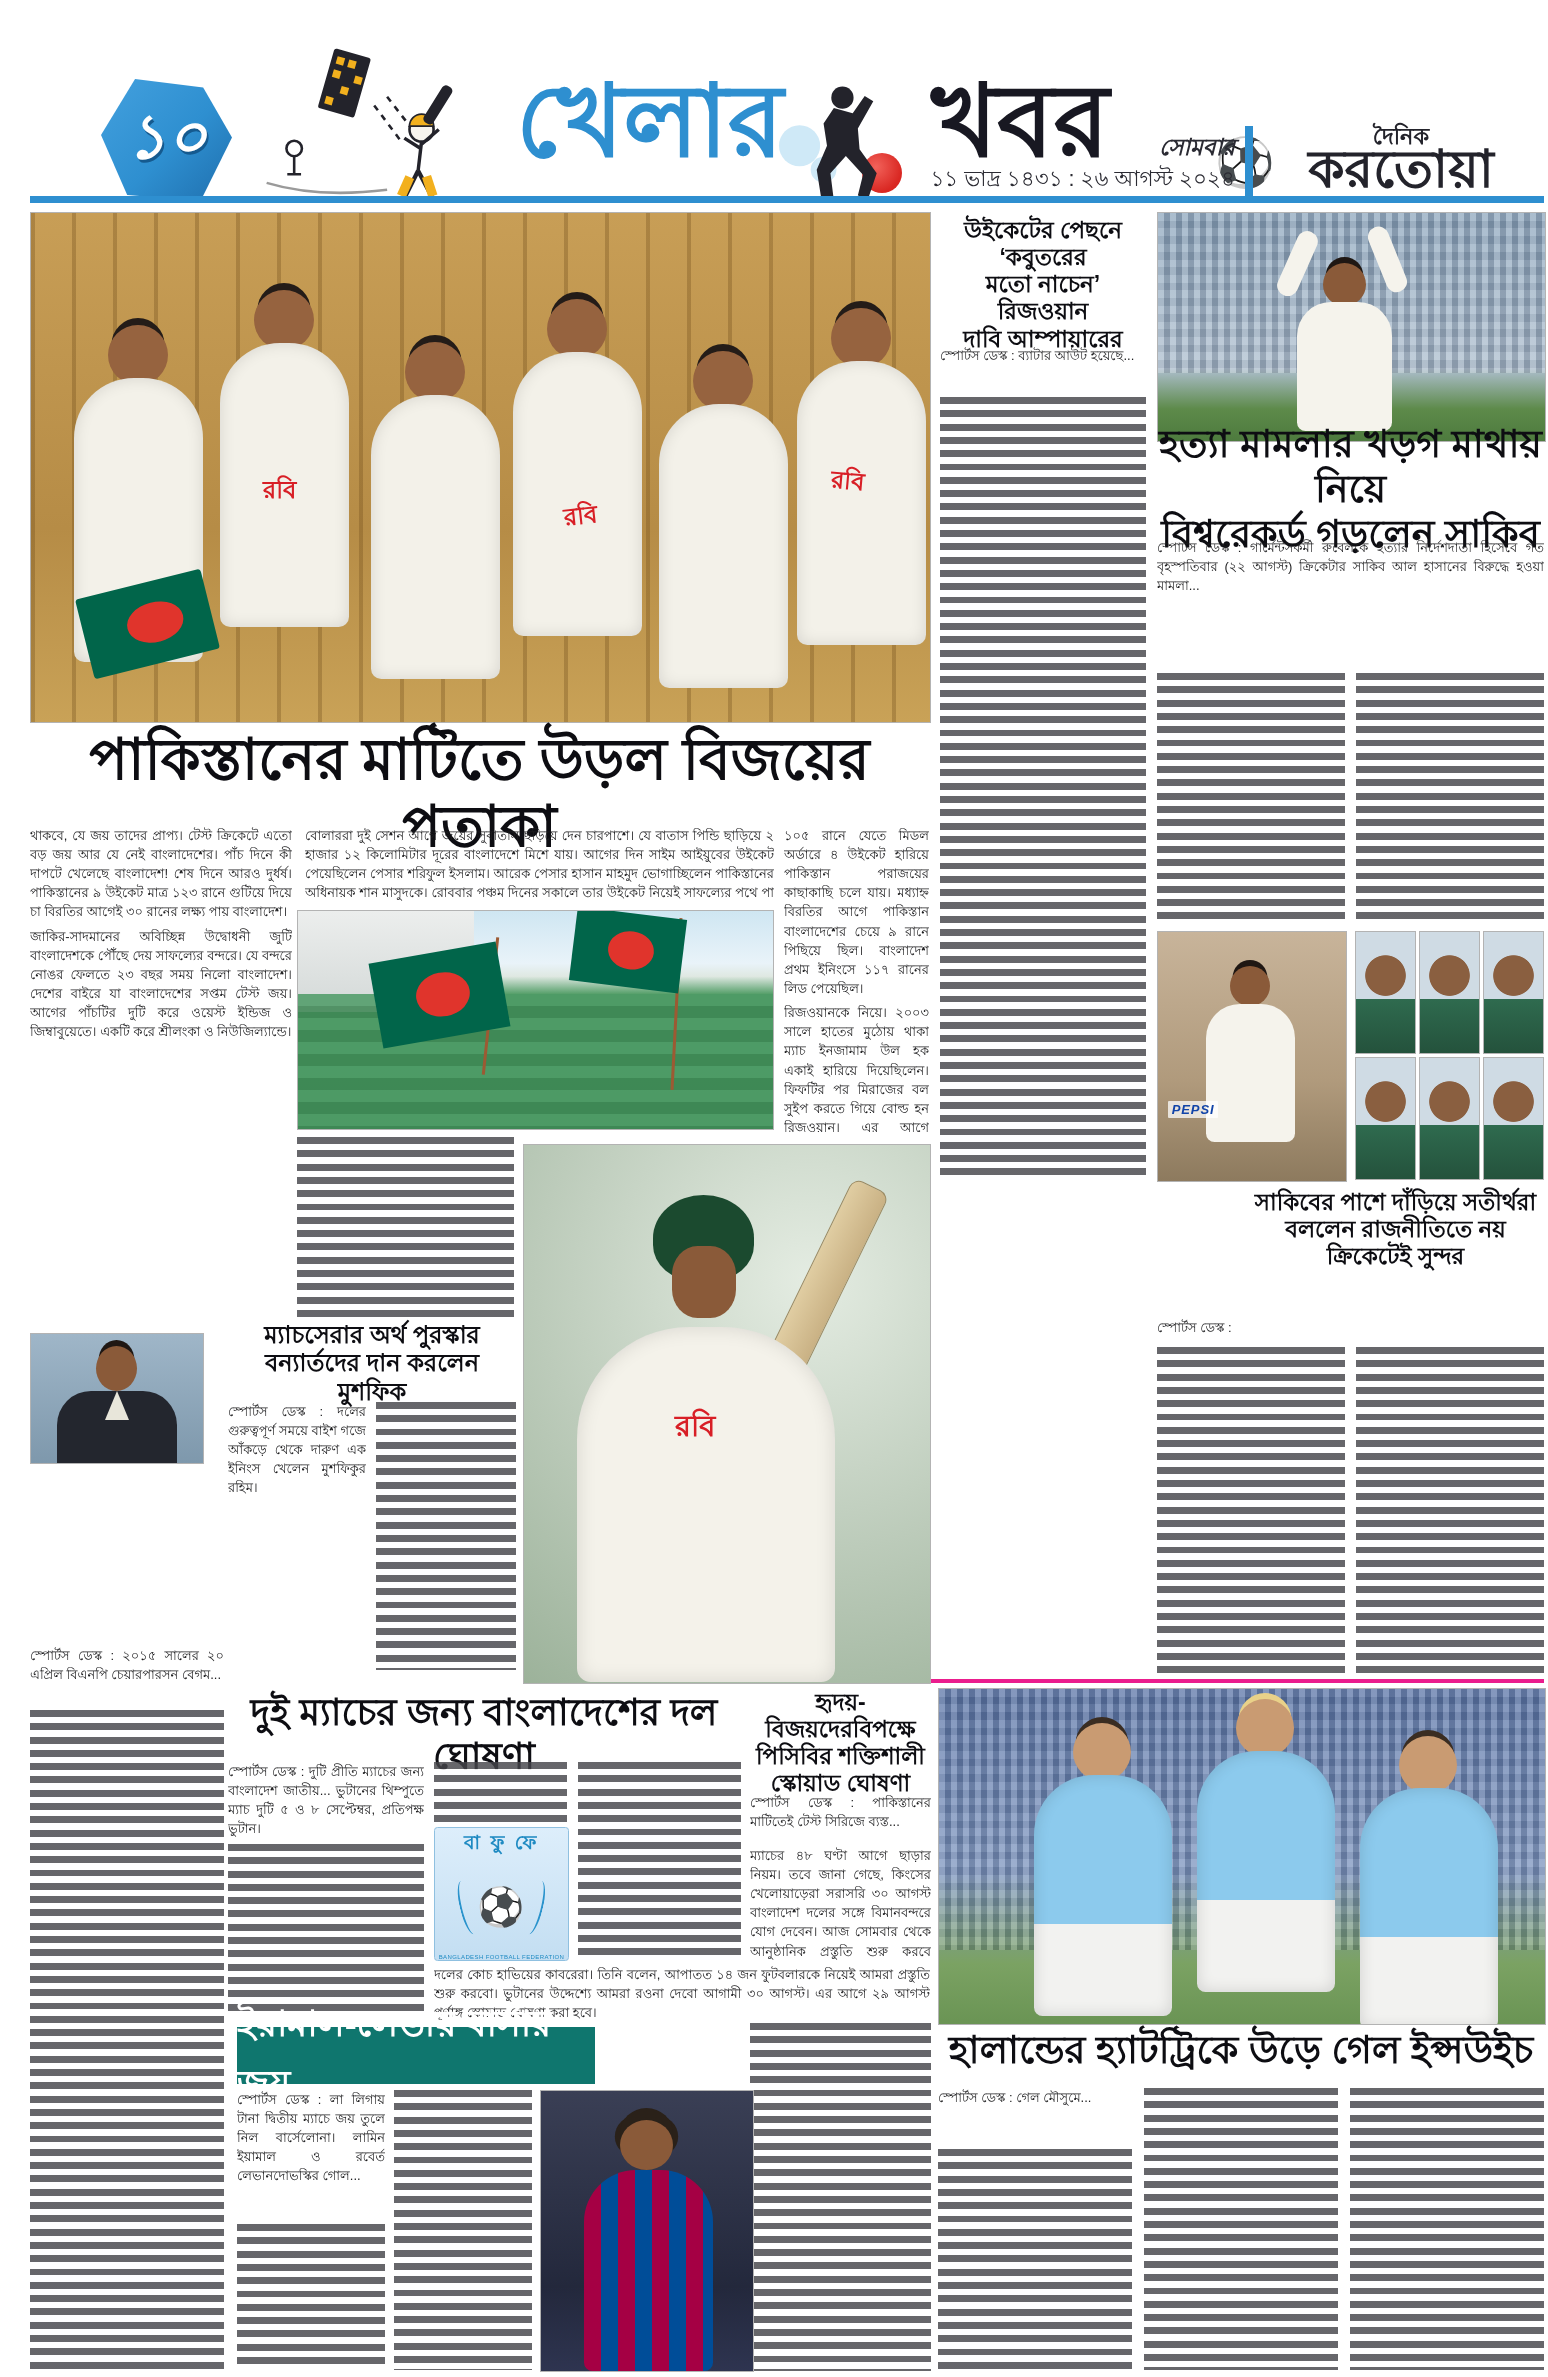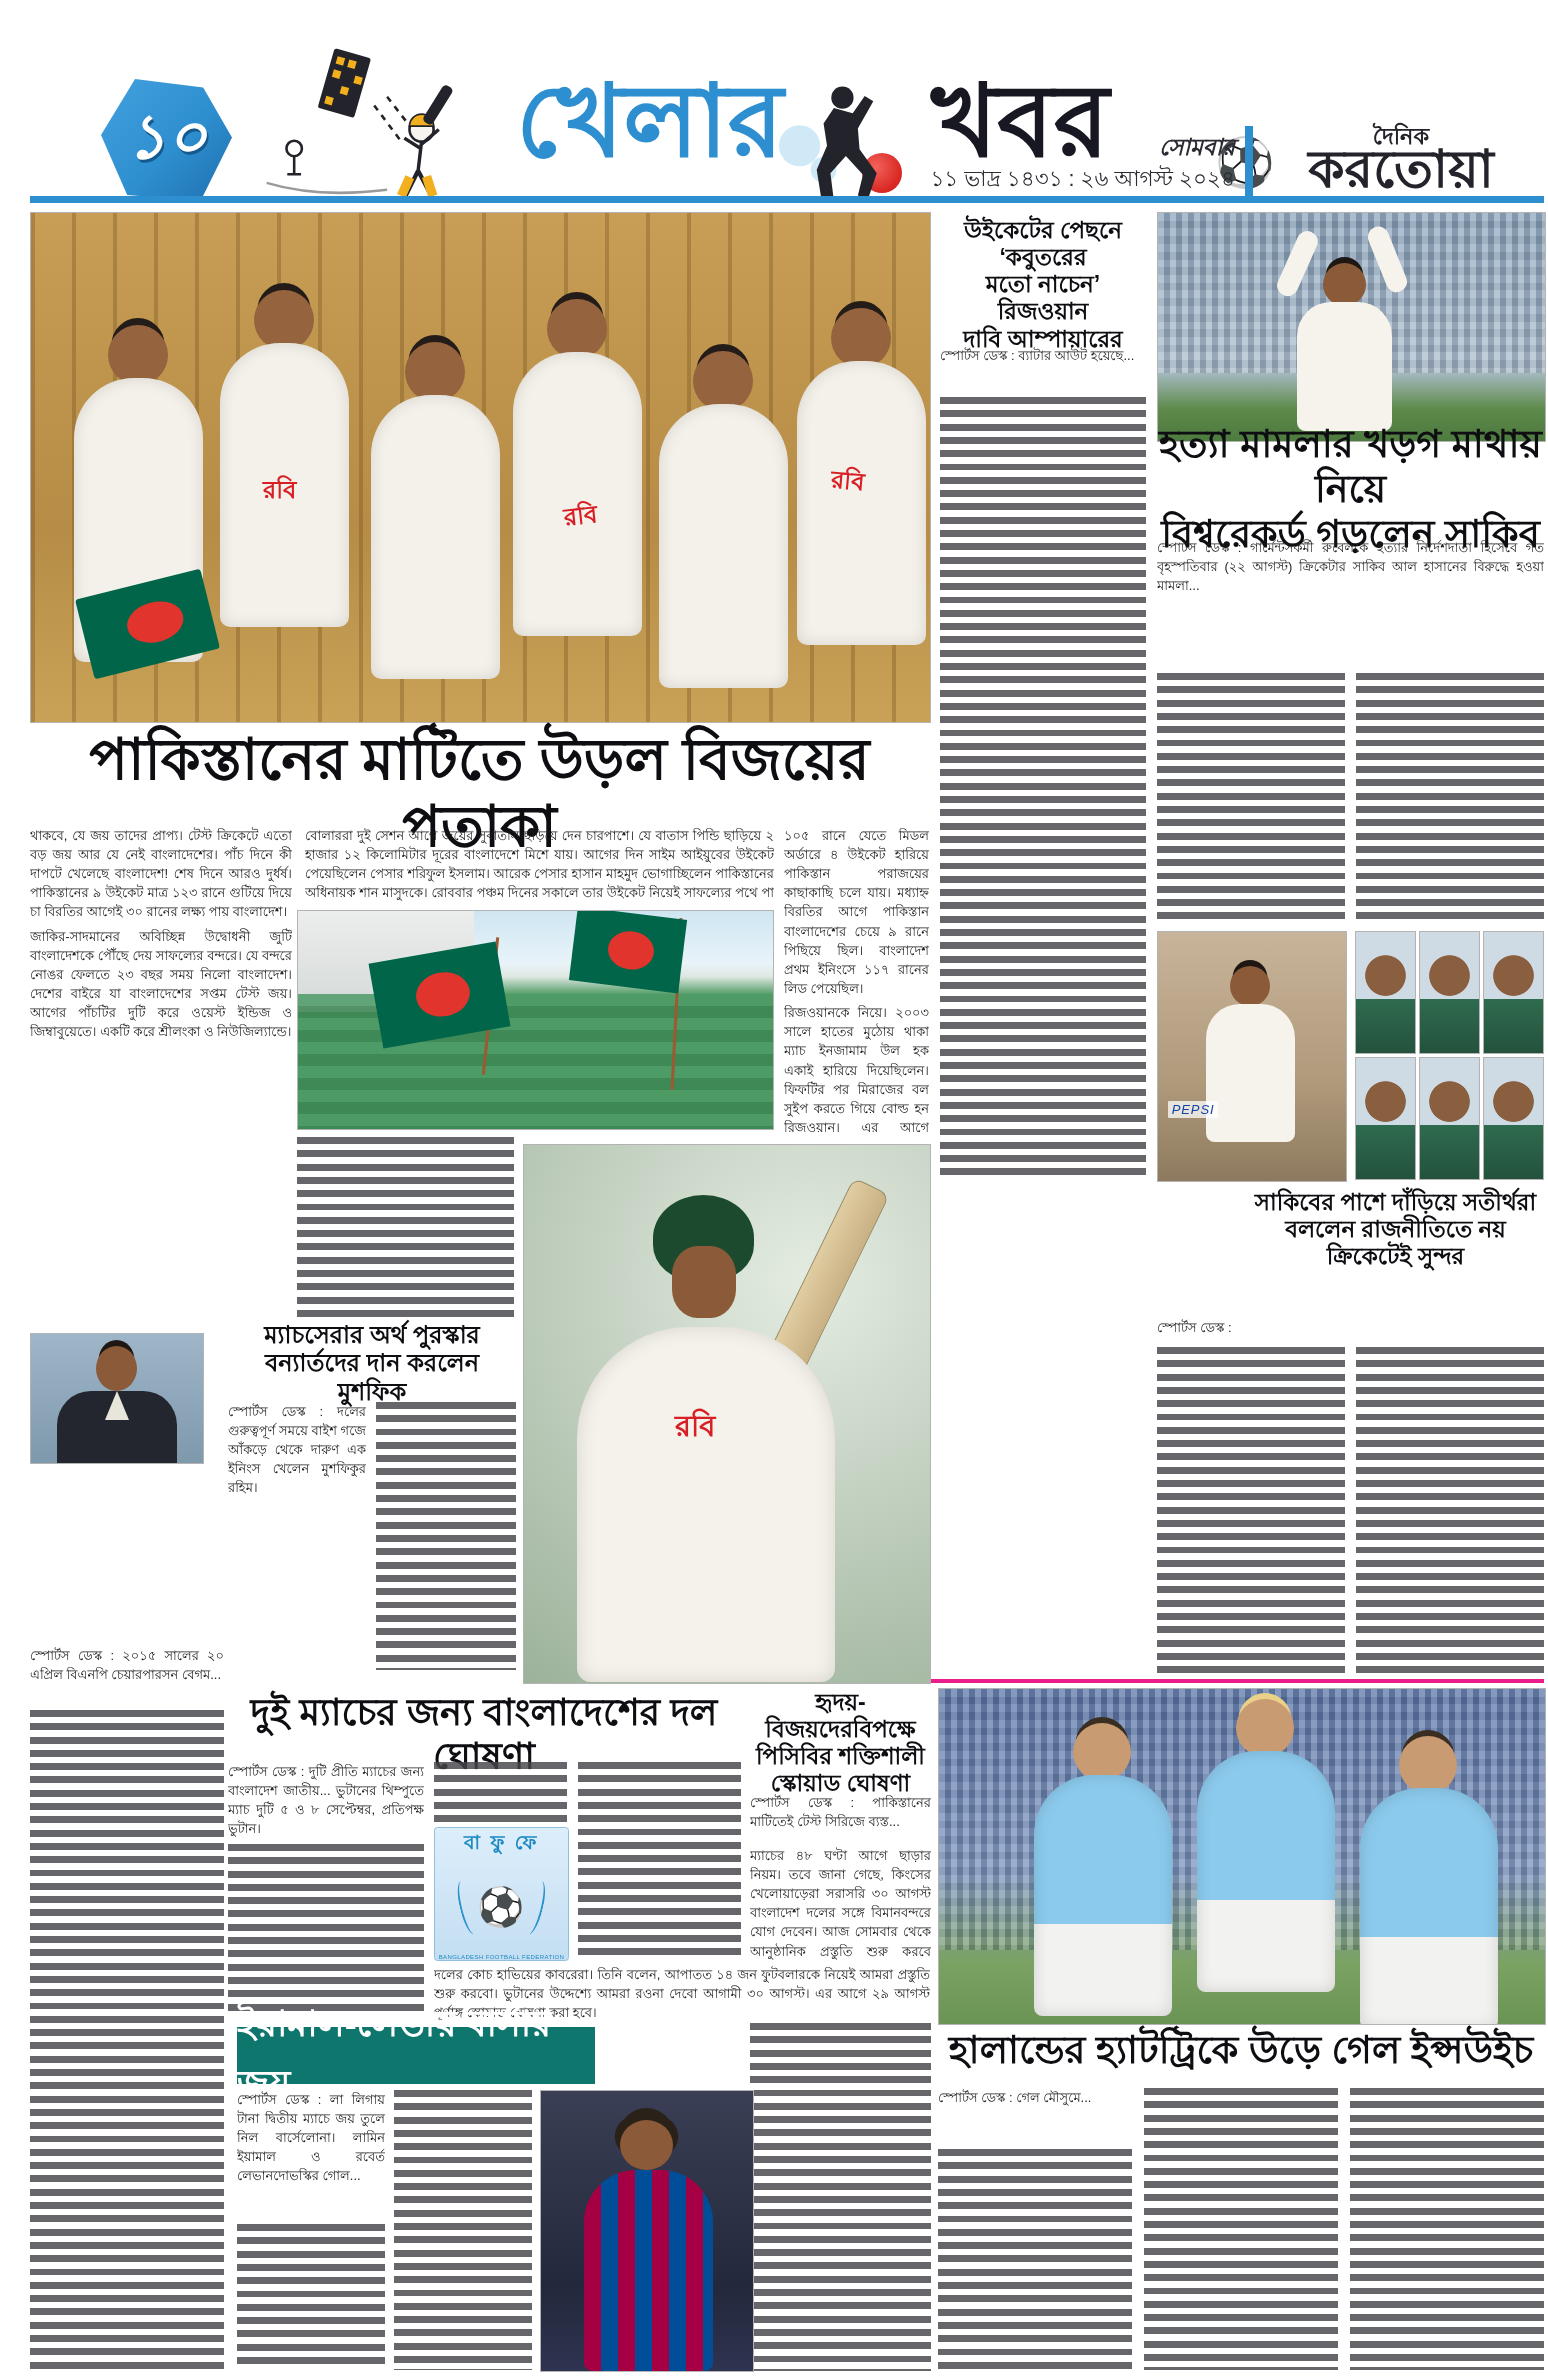--- a/index.html
+++ b/index.html
@@ -60,21 +60,21 @@
   .mu-torso{background:#f4f2ea;border-radius:112px 112px 13.8px 13.8px;box-shadow:inset 0 0 20.6px rgba(0,0,0,.12);}
   .mu-helmet{background:#1b4a2f;border-radius:50% 50% 42% 42%;}
   .mu-face{background:#8a5a39;border-radius:40%;}
   .mu-bat{background:linear-gradient(90deg,#e0cda2,#c9b184);border:1.7px solid #9b8precision;border:1.7px solid #9b8a62;border-radius:10.3px;}
   
   .photo-portrait{background:linear-gradient(180deg,#9fb6c8,#7e98ac);}
   .suit{background:#23262e;border-radius:34px 34px 0 0;}
   .shirt{background:#e8e6da;clip-path:polygon(50% 0,100% 100%,0 100%);}
   
   .photo-trophy{background:linear-gradient(180deg,#c8b49a 0%,#b09a7c 60%,#8d7a5e 100%);}
-  .pepsi{color:#1144a8;font-weight:400;font-style:italic;letter-spacing:0.9px;background:rgba(255,255,255,.75);padding:0.9px 3.4px;border-radius:1px;}
+  .pepsi{color:#1144a8;font-weight:700;font-style:italic;letter-spacing:0.9px;background:rgba(255,255,255,.75);padding:0.9px 3.4px;border-radius:1px;}
   
   .hs-grid{display:grid;grid-template-columns:repeat(3,1fr);grid-template-rows:repeat(2,1fr);gap:3.4px;background:#ffffff;}
   .hs{background:radial-gradient(circle at 50% 36%,#8a5f40 0 24%,rgba(0,0,0,0) 25%),
        linear-gradient(180deg,#cfdbe4 0%,#cfdbe4 55%,#2f6b4f 55%,#24523c 100%);border:0.9px solid #b3b3b3;}
   
   .photo-city{background:linear-gradient(180deg,#5c76a8 0%,#7e96c0 55%,#7ba263 82%,#6a9454 100%);}
   .mc{width:138px;height:292px;}
   .mc::before{content:"";position:absolute;top:0;left:39px;width:58px;height:58px;border-radius:50%;
       background:#c99b72;box-shadow:0 -8.6px 0 -2.6px #3a2d22;}
   .mc.blond::before{box-shadow:0 -8.6px 0 -2.6px #e9d189;}

